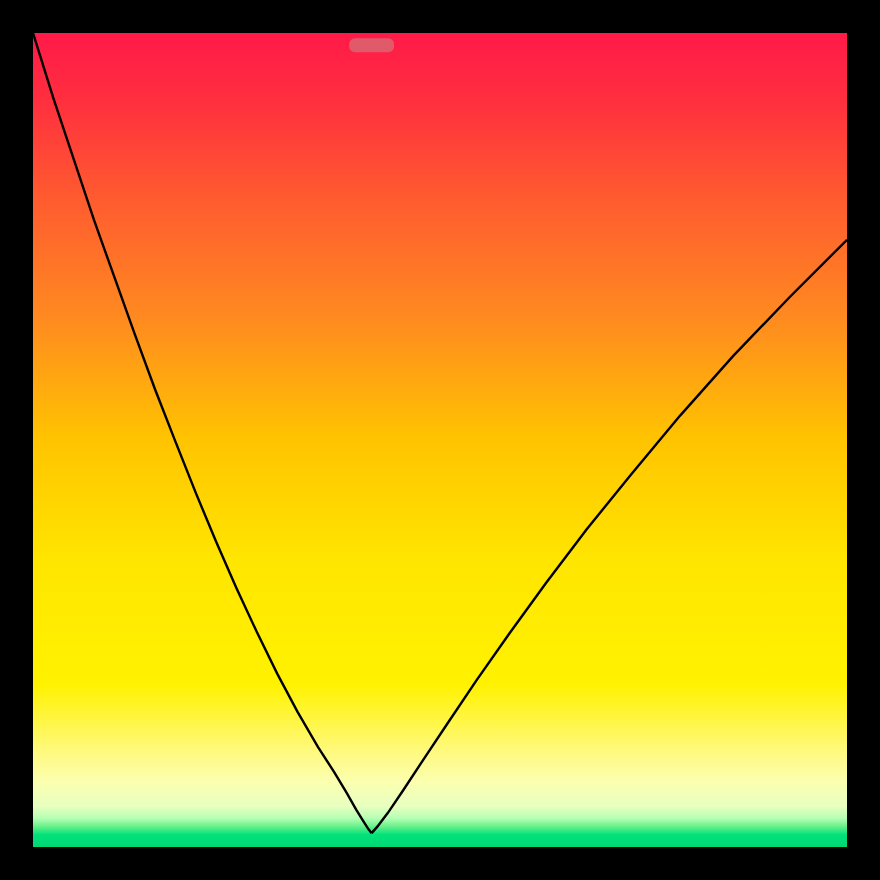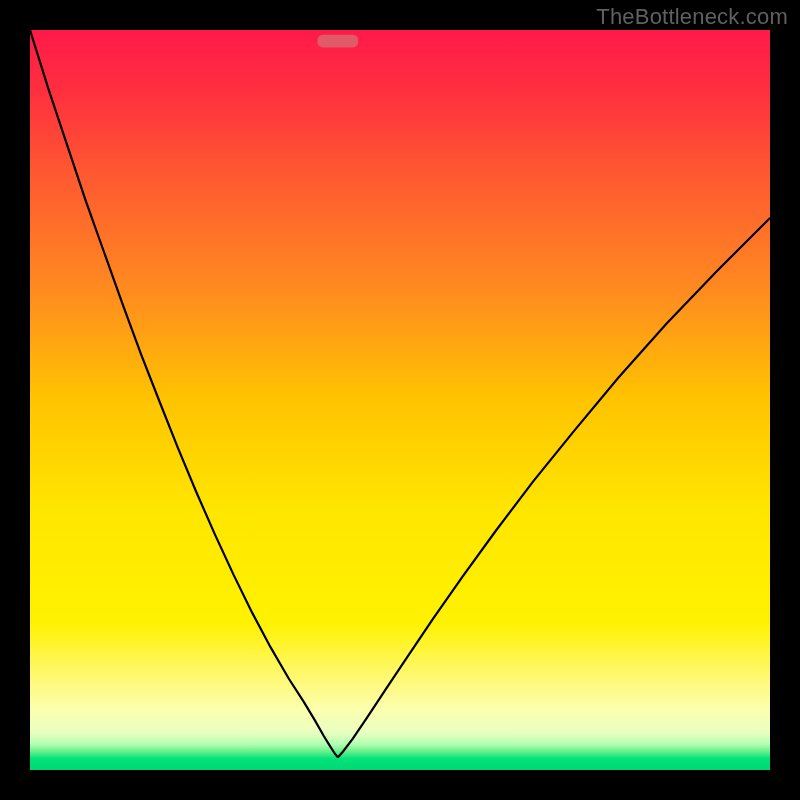--- a/index.html
+++ b/index.html
@@ -31,21 +31,20 @@
     color: #606060;
     font-size: 22px;
     font-weight: 500;
     letter-spacing: 0.2px;
   }
 </style>
 </head>
 <body>
 
 <div class="frame">
-  <div class="watermark">TheBottleneck.com</div>
   <svg class="plot" width="740" height="740" viewBox="0 0 740 740">
     <defs>
       <linearGradient id="bg-grad" x1="0" y1="0" x2="0" y2="1">
           <stop offset="0%" stop-color="#ff1a49"></stop>
           <stop offset="8%" stop-color="#ff2e3f"></stop>
           <stop offset="20%" stop-color="#ff5a30"></stop>
           <stop offset="35%" stop-color="#ff8a20"></stop>
           <stop offset="50%" stop-color="#ffc400"></stop>
           <stop offset="65%" stop-color="#ffe600"></stop>
           <stop offset="80%" stop-color="#fff200"></stop>

